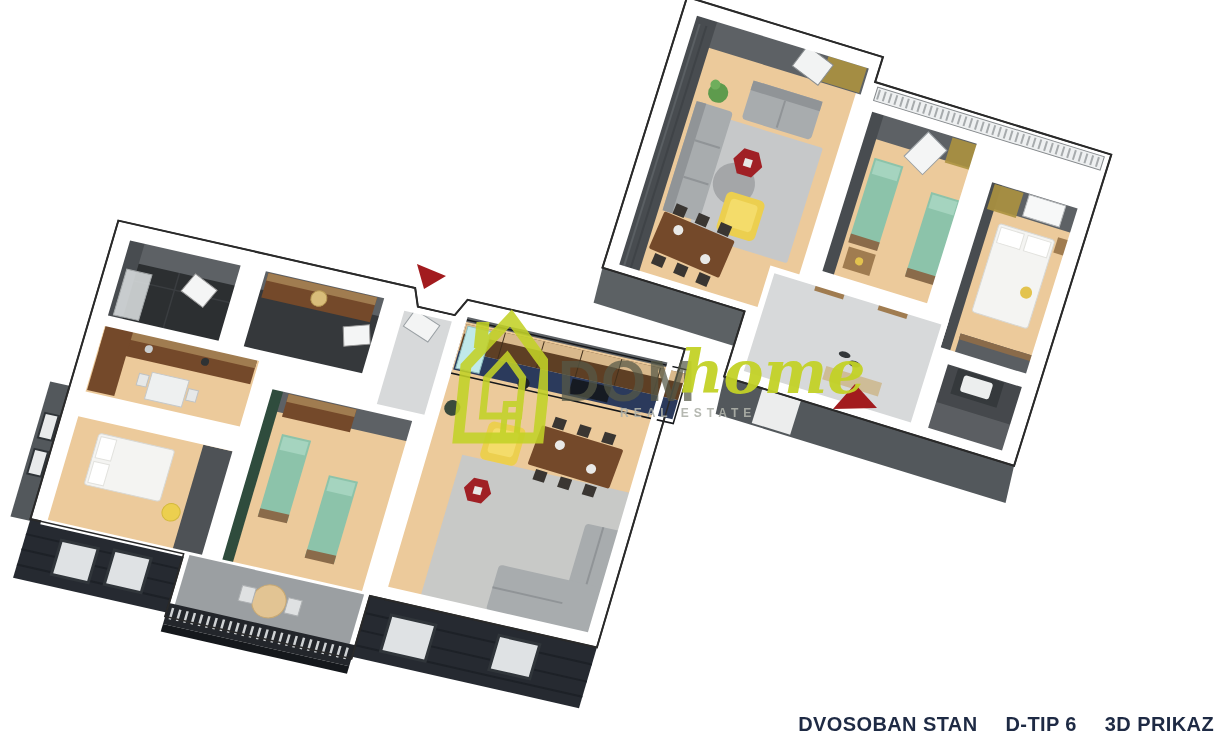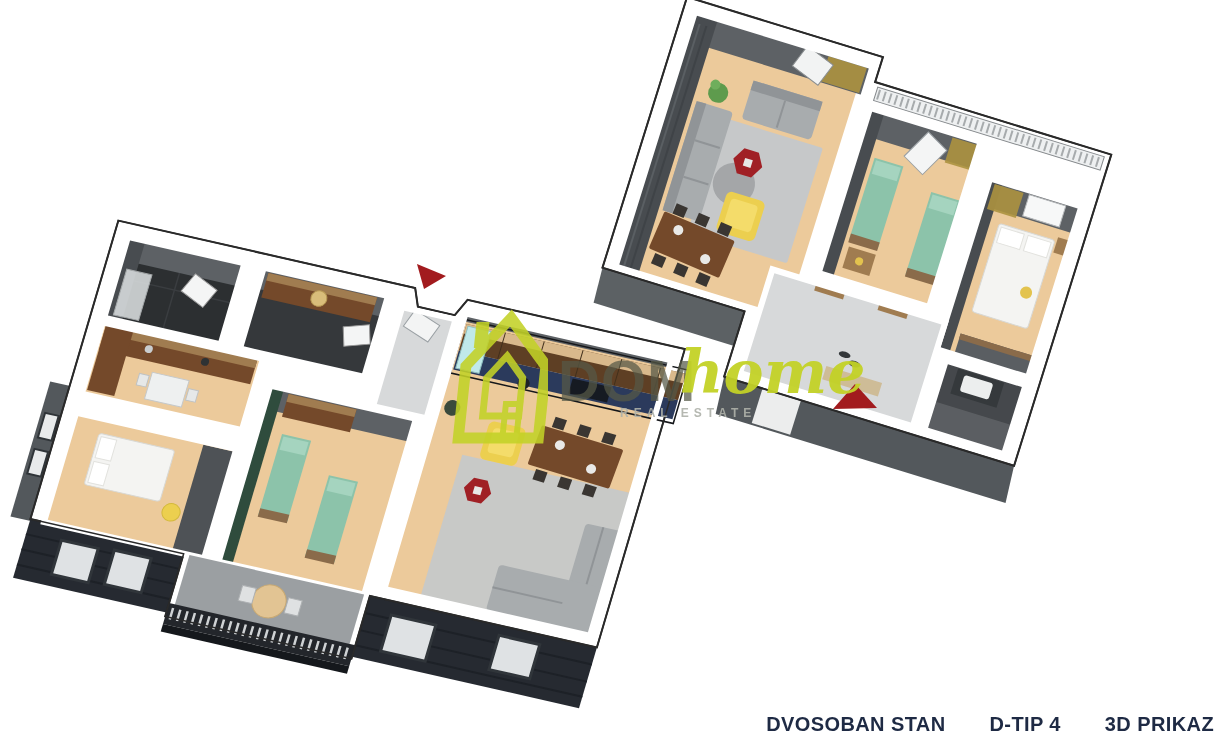--- a/index.html
+++ b/index.html
@@ -20,21 +20,21 @@
     position:absolute;left:228px;top:36px;font-size:60px;font-weight:bold;line-height:1;
     font-family:"DejaVu Serif",serif;font-style:italic;
     color:var(--brand_lime,#c3d227);opacity:.95;
   }
   .wm-tagline{
     position:absolute;left:168px;top:100px;font-size:12px;font-weight:bold;
     letter-spacing:5px;color:var(--tagline_gray,#aeb1a9);opacity:.9;text-align:right;
   }
   
   .caption{
-    position:absolute;right:10px;bottom:9px;display:flex;gap:44px;
+    position:absolute;right:10px;bottom:9px;display:flex;gap:28px;
     font-size:20px;font-weight:bold;letter-spacing:.4px;
     color:var(--caption_navy,#1e2a44);white-space:nowrap;
   }
 </style>
 </head>
 <body>
 
 <div class="stage">
 
 <svg class="plan-svg" width="1224" height="745" viewBox="0 0 1224 745">
@@ -315,17 +315,17 @@
       <rect x="52" y="96" width="14" height="34" fill="none" stroke="var(--brand_lime,#c3d227)" stroke-width="6"></rect>
     </g>
   </svg>
   <span class="wm-dom">DOM</span>
   <span class="wm-home">home</span>
   <span class="wm-tagline">REAL ESTATE</span>
 </div>
 
 <div class="caption">
   <span>DVOSOBAN STAN</span>
-  <span>D-TIP 4</span>
+  <span>D-TIP 6</span>
   <span>3D PRIKAZ</span>
 </div>
 
 </div>
 
 </body></html>

